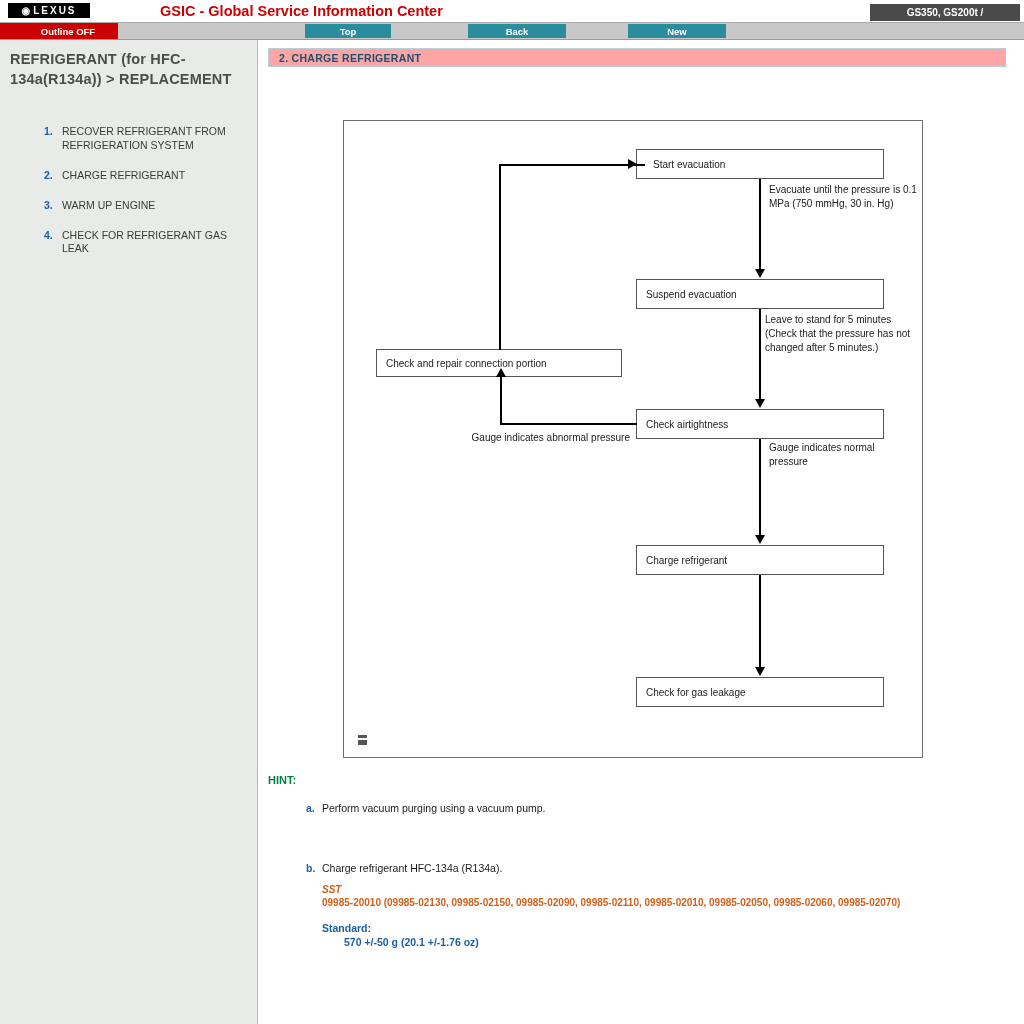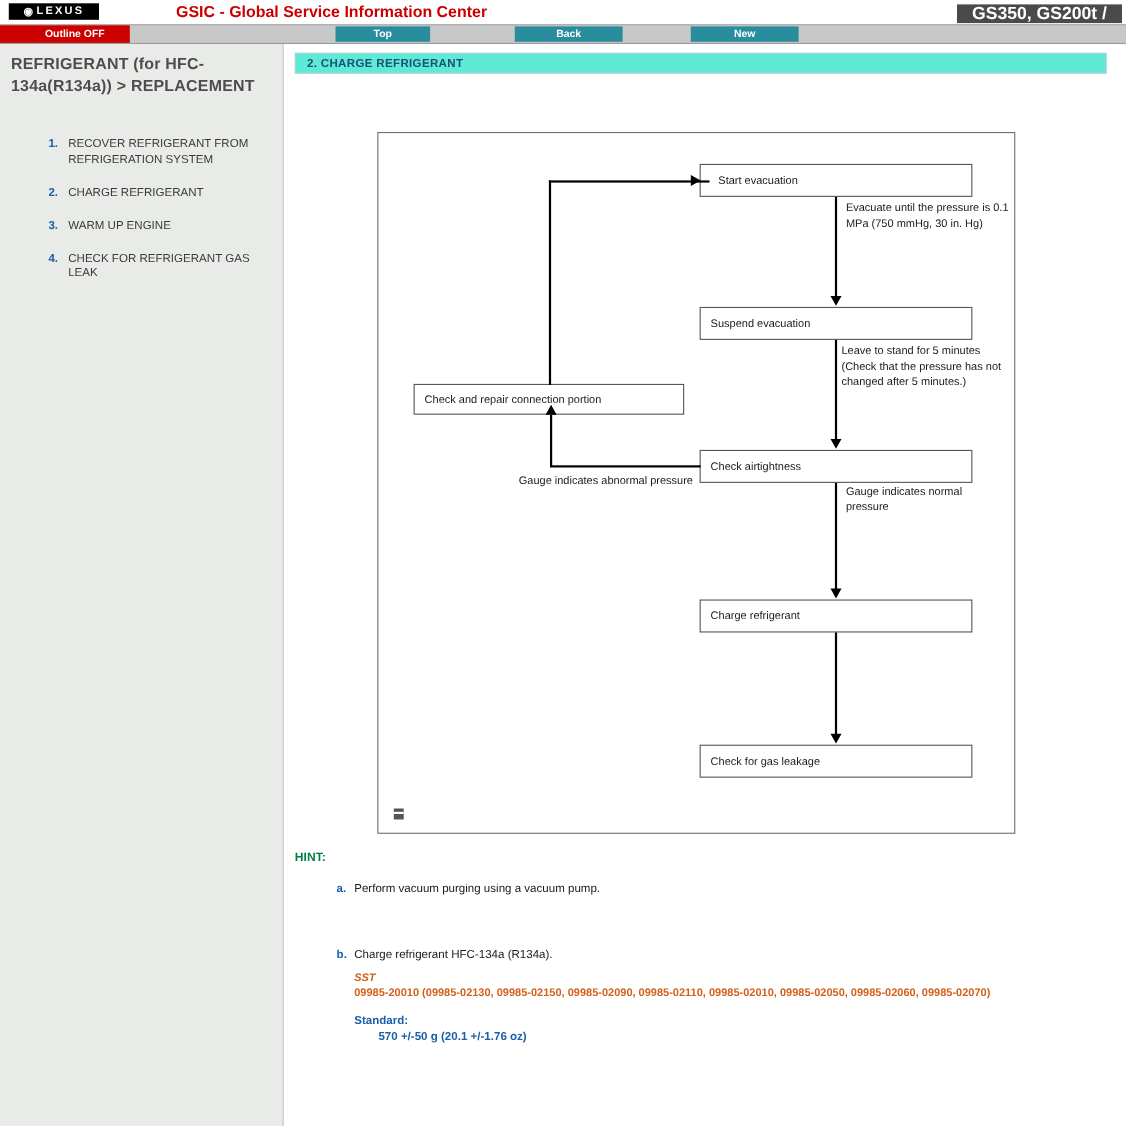--- a/index.html
+++ b/index.html
@@ -42,21 +42,21 @@
     color: #cc0000;
     font-weight: bold;
     font-size: 14.5px;
   }
   .model-badge {
     position: absolute;
     right: 4px; top: 4px;
     width: 150px; height: 17px;
     background: #4a4a4a;
     color: #ffffff;
-    font-size: 16px;
+    font-size: 10px;
     font-weight: bold;
     display: flex;
     align-items: center;
     justify-content: center;
   }
 
   
   .navstrip {
     position: relative;
     height: 18px;
@@ -130,21 +130,21 @@
   }
 
   .content {
     position: relative;
     flex: 1;
     background: #ffffff;
     padding: 8px 18px 0 10px;
   }
   .section-bar {
     height: 19px;
-    background: #5eead4;
+    background: #fca5a5;
     border: 1px solid #b7cfd9;
     color: #1b4f73;
     font-size: 10.5px;
     font-weight: bold;
     display: flex;
     align-items: center;
     padding-left: 10px;
     letter-spacing: .3px;
   }
 

